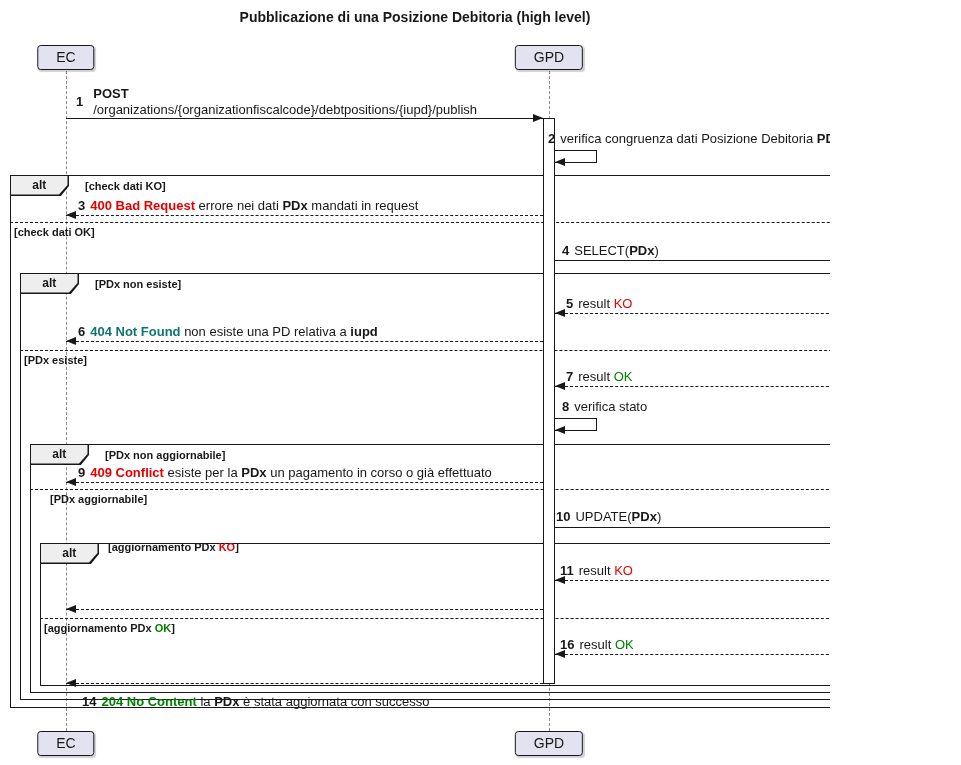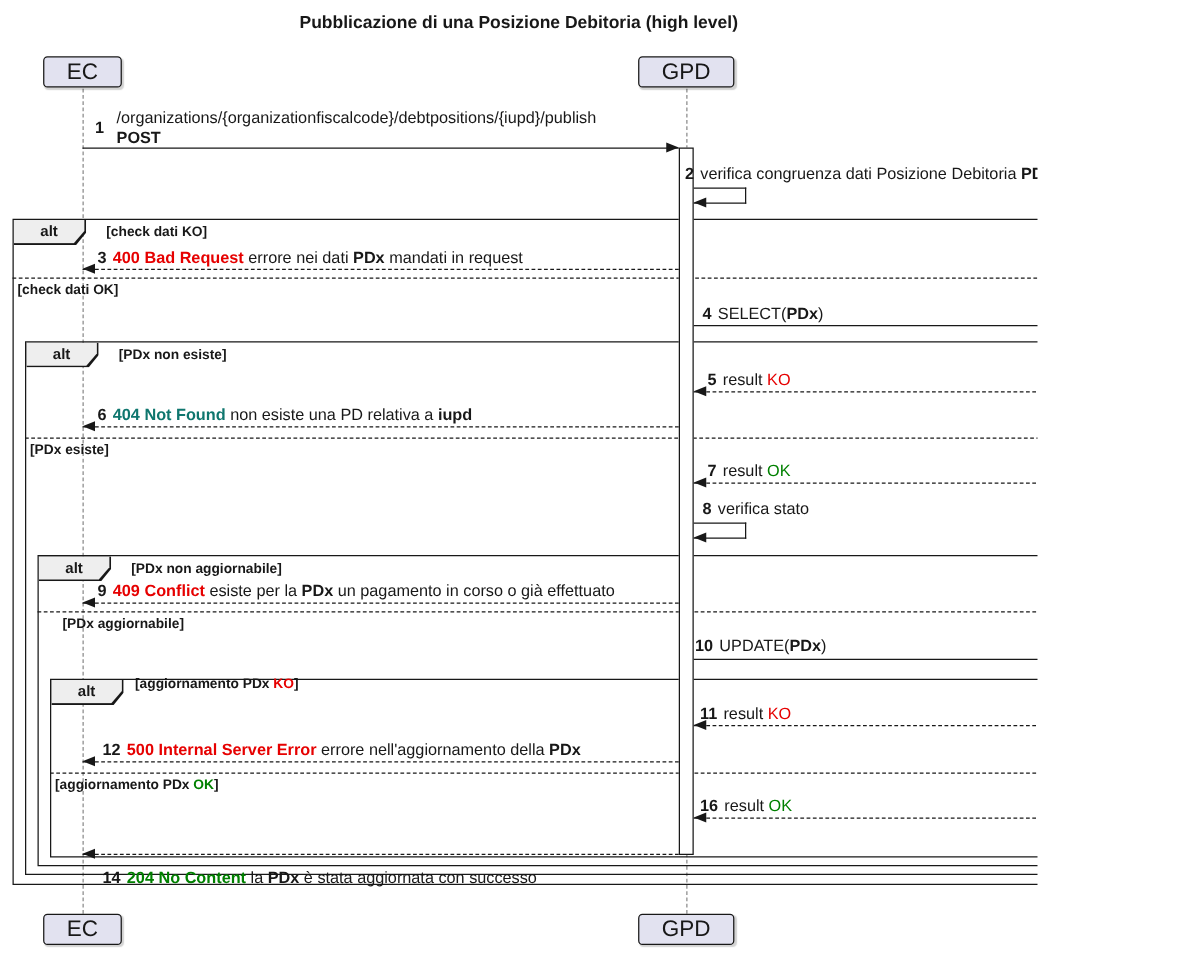--- a/index.html
+++ b/index.html
@@ -3,21 +3,21 @@
 <meta charset="utf-8">
 <style>
   html,body{margin:0;padding:0;background:#fff;}
   .canvas{position:relative;width:830px;height:765px;background:#fff;overflow:hidden;
           font-family:"Liberation Sans",sans-serif;color:var(--ink);}
   .title{position:absolute;top:9px;left:0;width:100%;text-align:center;
          font-size:14px;font-weight:bold;}
   .lifeline{position:absolute;width:0;border-left:1px dashed #8a8a8a;}
   .pbox{position:absolute;transform:translateX(-50%);height:23px;line-height:23px;
         padding:0 18px;background:var(--participant_fill);border:1.5px solid var(--ink);
-        border-radius:3.5px;font-size:18px;box-shadow:1.5px 1.5px 1px rgba(0,0,0,.18);}
+        border-radius:3.5px;font-size:14px;box-shadow:1.5px 1.5px 1px rgba(0,0,0,.18);}
   .frame{position:absolute;border:1.6px solid var(--ink);box-sizing:border-box;background:transparent;}
   .alt-tab{position:absolute;left:0;top:0;width:58px;height:20px;background:var(--ink);
            clip-path:polygon(0 0,100% 0,100% 50%,86% 100%,0 100%);}
   .alt-tab-fill{position:absolute;left:0;top:0;right:1.5px;bottom:1.5px;background:var(--frame_tab_fill);
            clip-path:polygon(0 0,100% 0,100% 48%,85% 100%,0 100%);
            display:flex;align-items:center;justify-content:center;
            font-size:12px;font-weight:bold;}
   .guard{position:absolute;font-size:11px;font-weight:bold;line-height:14px;white-space:nowrap;}
   .divider{position:absolute;height:0;border-top:1.3px dashed var(--ink);}
   .bar{position:absolute;width:12px;background:#fff;border:1.2px solid var(--ink);box-sizing:border-box;}
@@ -79,22 +79,22 @@
   <div class="divider" style="left:40px;top:618px;width:884px"></div>
   <div class="guard" style="left:44px;top:621px"><span>[aggiornamento PDx </span><span style="color: rgb(0, 128, 0);">OK</span><span>]</span></div>
 
   <div class="bar" style="left:543px;top:118px;height:566px"></div>
   <div class="bar" style="left:889px;top:259px;height:129px"></div>
   <div class="bar" style="left:889px;top:527px;height:128px"></div>
 
   <div class="mlabel m1wrap" style="left:76px;top:86px">
     <span class="msg-num">1</span>
     <span class="mlines">
+        <div><span class="bold">POST</span></div>
         <div><span>/organizations/{organizationfiscalcode}/debtpositions/{iupd}/publish</span></div>
-        <div><span class="bold">POST</span></div>
       </span>
   </div>
   <div class="mline" style="left:66px;top:118px;width:477px"></div>
   <div class="ah r" style="left:533px;top:114px"></div>
 
   <div class="mlabel" style="left:548px;top:131px">
     <span class="msg-num">2</span><span><span>verifica congruenza dati Posizione Debitoria </span><span class="bold">PDx</span></span>
   </div>
   <div class="selfloop" style="left:555px;top:150px;width:42px;height:13px"></div>
   <div class="ah l" style="left:555px;top:158px"></div>
@@ -146,23 +146,20 @@
   </div>
   <div class="mline" style="left:555px;top:527px;width:334px"></div>
   <div class="ah r" style="left:879px;top:523px"></div>
 
   <div class="mlabel" style="left:560px;top:563px">
     <span class="msg-num">11</span><span><span>result </span><span style="color: rgb(230, 0, 0);">KO</span></span>
   </div>
   <div class="mline dashed" style="left:555px;top:580px;width:334px"></div>
   <div class="ah l" style="left:555px;top:576px"></div>
 
-  <div class="mlabel" style="left:82px;top:592px">
-    <span class="msg-num">12</span><span><span class="bold" style="color: rgb(230, 0, 0);">500 Internal Server Error</span><span> errore nell'aggiornamento della </span><span class="bold">PDx</span></span>
-  </div>
   <div class="mline dashed" style="left:66px;top:609px;width:477px"></div>
   <div class="ah l" style="left:66px;top:605px"></div>
 
   <div class="mlabel" style="left:560px;top:637px">
     <span class="msg-num">16</span><span><span>result </span><span style="color: rgb(0, 128, 0);">OK</span></span>
   </div>
   <div class="mline dashed" style="left:555px;top:654px;width:334px"></div>
   <div class="ah l" style="left:555px;top:650px"></div>
 
   <div class="mlabel" style="left:82px;top:694px">

